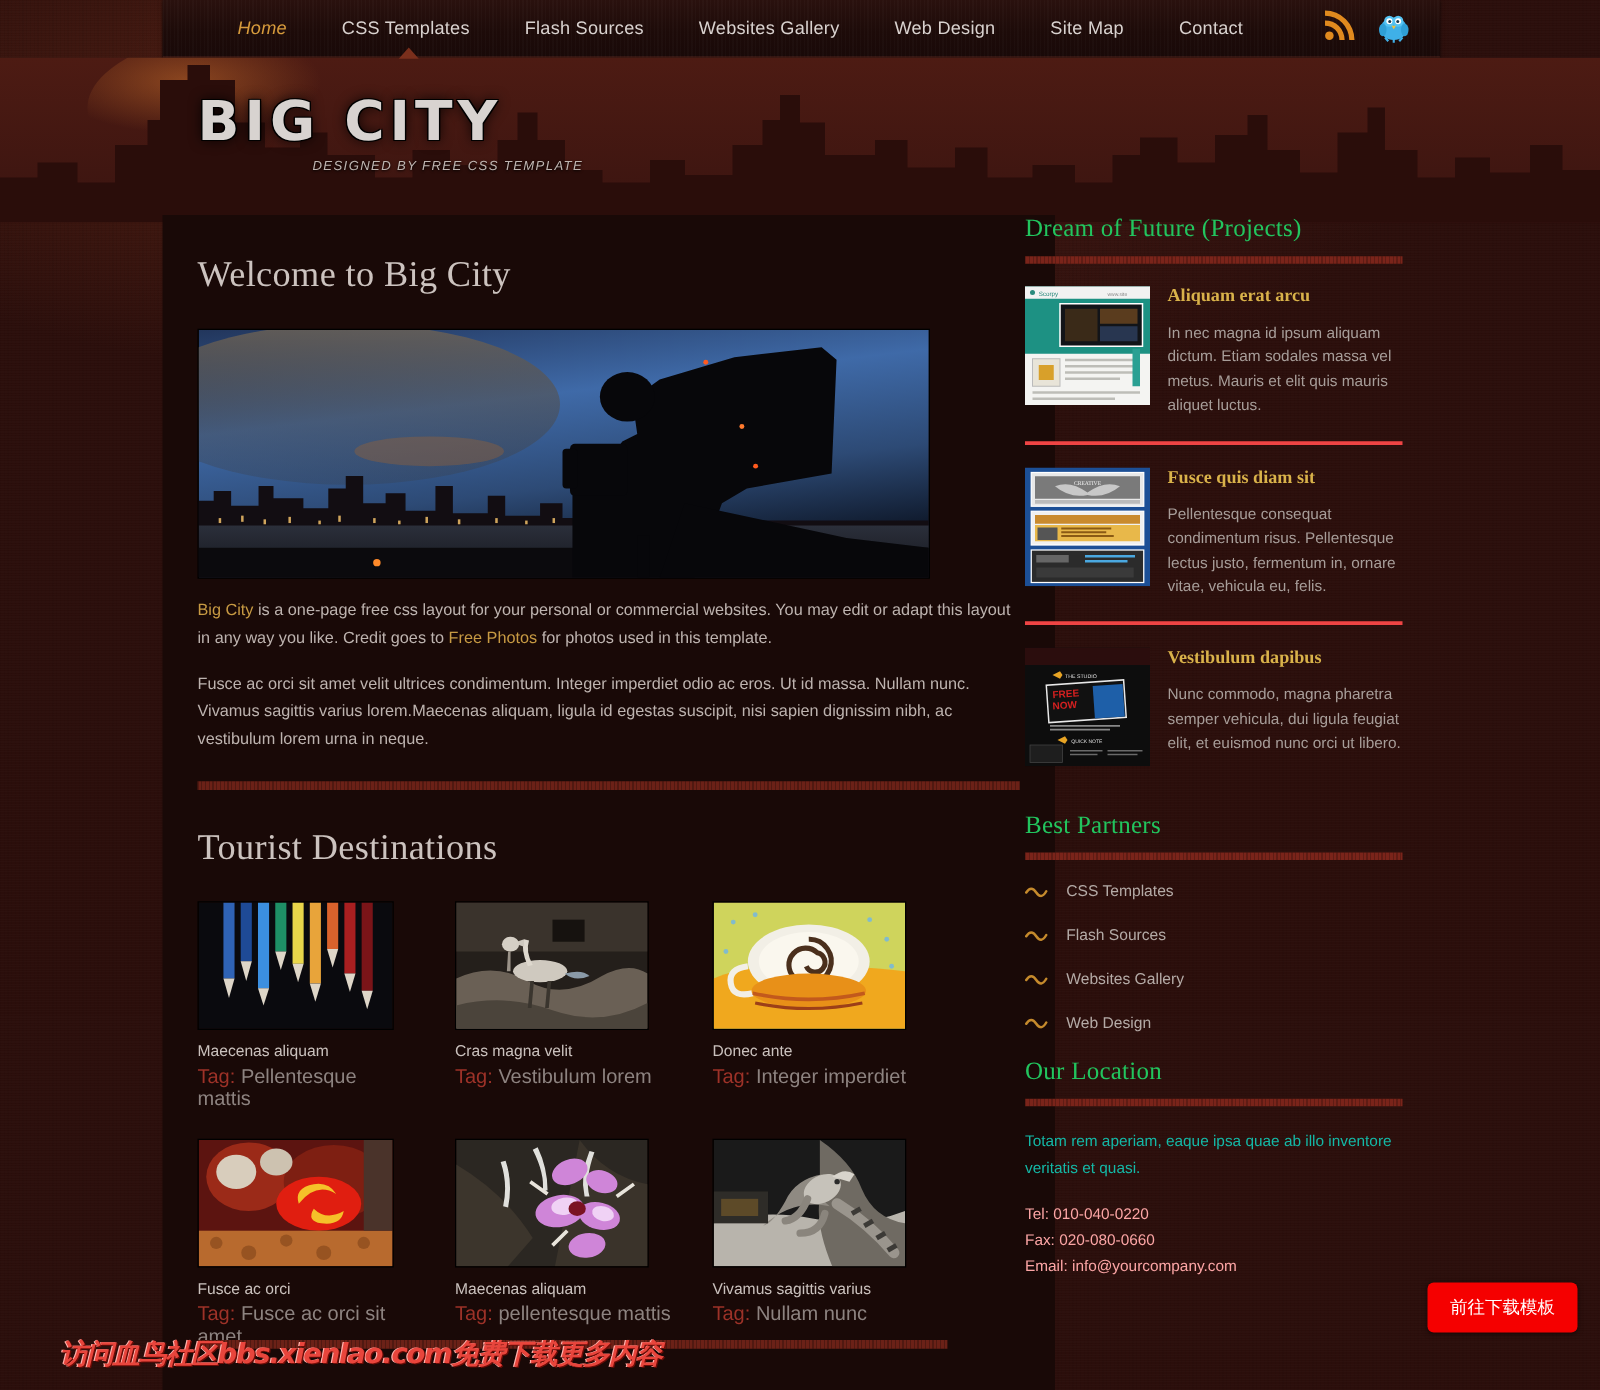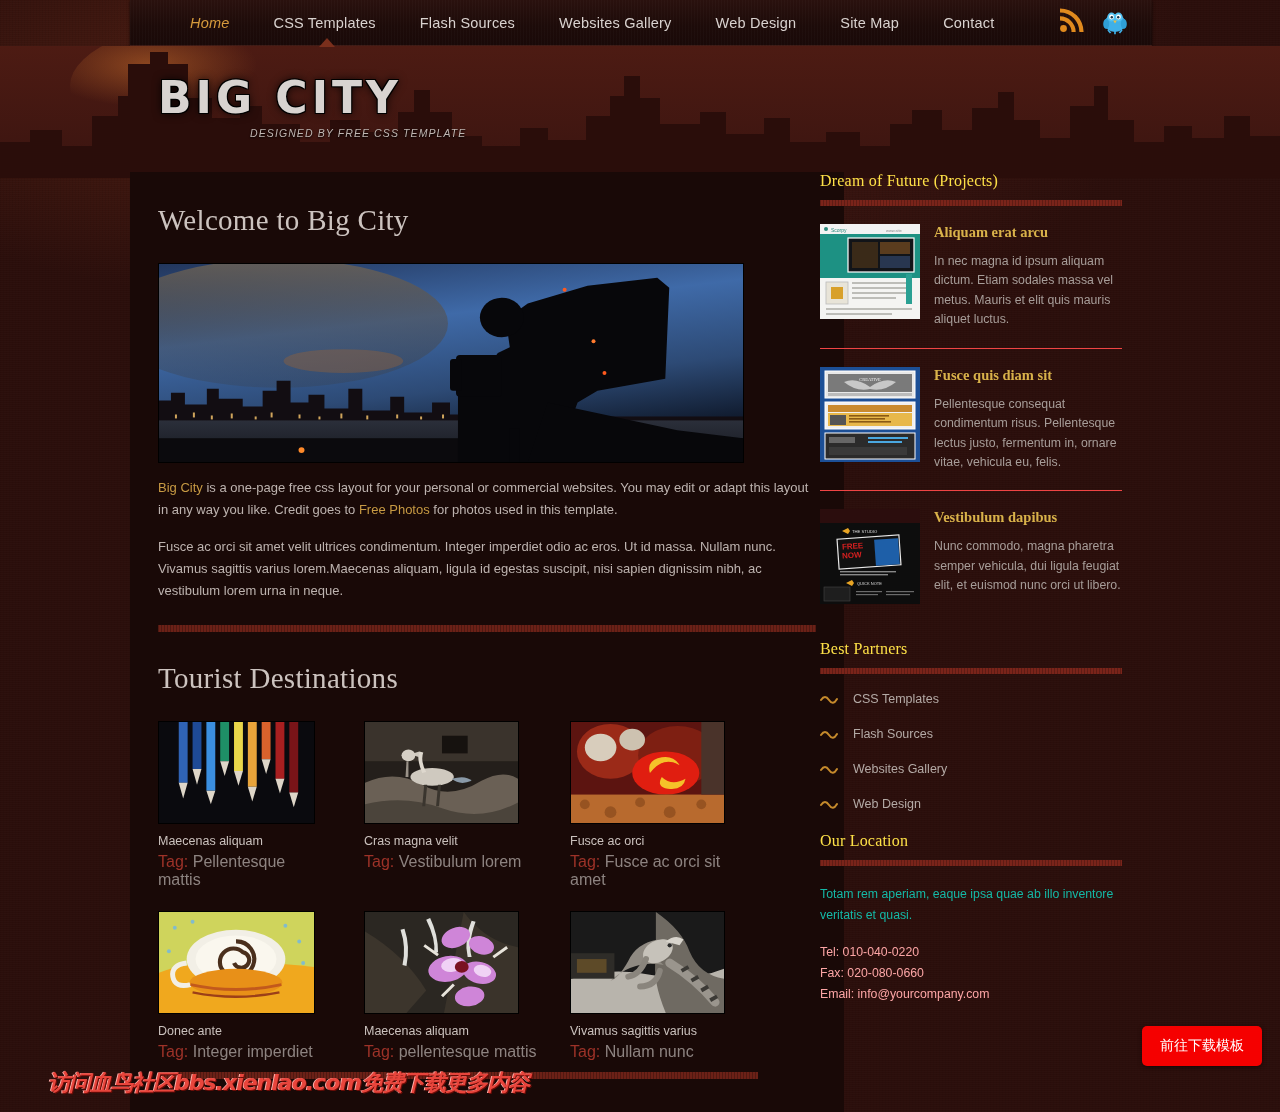--- a/index.html
+++ b/index.html
@@ -195,38 +195,38 @@
     text-decoration: none;
   }
   .gal-tagline { margin-top: 5px; font-size: 16px; color: #8d8380; }
   .gal-tagline .tag-key { color: #9d3228; }
 
   
   .side-block { margin-bottom: 6px; }
   .side-title {
     font-family: "Liberation Serif", serif;
     font-weight: normal;
-    font-size: 16px;
-    color: #fde047;
+    font-size: 20px;
+    color: #22c55e;
     letter-spacing: .2px;
     margin-bottom: 10px;
   }
   .side-rule {
     height: 6px;
     background: #7a241a;
     background-image: repeating-linear-gradient(90deg, rgba(0,0,0,.22) 0 1px, rgba(0,0,0,0) 1px 3px);
     margin-bottom: 18px;
   }
 
   .project {
     display: flex;
     gap: 14px;
     padding-bottom: 18px;
     margin-bottom: 18px;
-    border-bottom: 1px solid #ef4444;
+    border-bottom: 3px solid #ef4444;
   }
   .project:last-child { border-bottom: none; }
   .project-thumb { width: 100px; height: 95px; flex: 0 0 100px; display: block; }
   .project-body { flex: 1; }
   .project-title {
     display: block;
     font-family: "Liberation Serif", serif;
     font-weight: bold;
     font-size: 14.5px;
     color: #d9b24a;
@@ -470,20 +470,44 @@
           <ellipse cx="44" cy="34" rx="7" ry="6" fill="#d5cfc5"></ellipse>
           <path d="M42 40 l-1 16 l3 0 l0 -16z" fill="#9a9288"></path>
           <path d="M88 58 q14 -4 20 2 q-12 5 -20 -2z" fill="#8a9aa8"></path>
           <path d="M60 64 l-2 22 h3 l2 -22z M74 64 l-2 22 h3 l2 -22z" fill="#3a352e"></path>
         </svg>
         <a class="gal-title" href="#">Cras magna velit</a>
         <div class="gal-tagline"><span class="tag-key">Tag:</span> <span>Vestibulum lorem</span></div>
       </div>
 
       <div class="gal-item">
+        <svg class="gal-thumb" viewBox="0 0 157 103" preserveAspectRatio="none">
+          <rect width="157" height="103" fill="#cfd45c"></rect>
+          <path d="M0 62 q40 -18 157 -6 v47 H0z" fill="#f0a81e"></path>
+          <g fill="#6fb6e8" opacity=".8">
+            <circle cx="16" cy="16" r="2"></circle>
+              <circle cx="34" cy="10" r="2"></circle>
+              <circle cx="128" cy="14" r="2"></circle>
+            <circle cx="142" cy="30" r="2"></circle>
+              <circle cx="10" cy="40" r="2"></circle>
+              <circle cx="146" cy="52" r="2"></circle>
+          </g>
+          <ellipse cx="78" cy="48" rx="50" ry="30" fill="#f2efe6"></ellipse>
+          <ellipse cx="78" cy="48" rx="41" ry="24" fill="#faf7ee"></ellipse>
+          <path d="M78 48 m0 -18 a18 18 0 1 1 -12 31 a13 13 0 1 1 19 -20 a8 8 0 1 1 -9 11" fill="none" stroke="#4a2f1c" stroke-width="4.2"></path>
+          <path d="M28 52 q-16 2 -14 14 q2 12 18 8" fill="none" stroke="#f2efe6" stroke-width="5"></path>
+          <ellipse cx="78" cy="72" rx="47" ry="14" fill="#e89018"></ellipse>
+          <path d="M32 74 q46 10 92 0" fill="none" stroke="#c2591c" stroke-width="3"></path>
+          <path d="M34 82 q44 9 88 0" fill="none" stroke="#9c3f18" stroke-width="2.5"></path>
+        </svg>
+        <a class="gal-title" href="#">Donec ante</a>
+        <div class="gal-tagline"><span class="tag-key">Tag:</span> <span>Integer imperdiet</span></div>
+      </div>
+
+      <div class="gal-item">
         <svg class="gal-thumb" viewBox="0 0 155 103" preserveAspectRatio="none">
           <rect width="155" height="103" fill="#5c1410"></rect>
           <ellipse cx="40" cy="30" rx="34" ry="28" fill="#9b2a18"></ellipse>
           <ellipse cx="108" cy="34" rx="40" ry="30" fill="#7e1f12"></ellipse>
           <ellipse cx="30" cy="26" rx="16" ry="14" fill="#d8cdbc"></ellipse>
           <ellipse cx="62" cy="18" rx="13" ry="11" fill="#cdc2b0"></ellipse>
           <ellipse cx="96" cy="52" rx="34" ry="22" fill="#e01e10"></ellipse>
           <path d="M80 52 q14 -18 30 -8 q-6 -10 -18 -8 q-16 3 -12 16z" fill="#f5c129"></path>
           <path d="M92 56 q10 10 24 2 q-2 12 -18 10 q-12 -2 -6 -12z" fill="#f5c129"></path>
           <rect x="0" y="74" width="155" height="29" fill="#b86a2e"></rect>
@@ -491,44 +515,20 @@
             <circle cx="14" cy="84" r="5"></circle>
               <circle cx="40" cy="92" r="6"></circle>
               <circle cx="70" cy="82" r="5"></circle>
             <circle cx="100" cy="92" r="6"></circle>
               <circle cx="132" cy="84" r="5"></circle>
           </g>
           <rect x="132" y="0" width="23" height="74" fill="#4a332a"></rect>
         </svg>
         <a class="gal-title" href="#">Fusce ac orci</a>
         <div class="gal-tagline"><span class="tag-key">Tag:</span> <span>Fusce ac orci sit amet</span></div>
-      </div>
-
-      <div class="gal-item">
-        <svg class="gal-thumb" viewBox="0 0 157 103" preserveAspectRatio="none">
-          <rect width="157" height="103" fill="#cfd45c"></rect>
-          <path d="M0 62 q40 -18 157 -6 v47 H0z" fill="#f0a81e"></path>
-          <g fill="#6fb6e8" opacity=".8">
-            <circle cx="16" cy="16" r="2"></circle>
-              <circle cx="34" cy="10" r="2"></circle>
-              <circle cx="128" cy="14" r="2"></circle>
-            <circle cx="142" cy="30" r="2"></circle>
-              <circle cx="10" cy="40" r="2"></circle>
-              <circle cx="146" cy="52" r="2"></circle>
-          </g>
-          <ellipse cx="78" cy="48" rx="50" ry="30" fill="#f2efe6"></ellipse>
-          <ellipse cx="78" cy="48" rx="41" ry="24" fill="#faf7ee"></ellipse>
-          <path d="M78 48 m0 -18 a18 18 0 1 1 -12 31 a13 13 0 1 1 19 -20 a8 8 0 1 1 -9 11" fill="none" stroke="#4a2f1c" stroke-width="4.2"></path>
-          <path d="M28 52 q-16 2 -14 14 q2 12 18 8" fill="none" stroke="#f2efe6" stroke-width="5"></path>
-          <ellipse cx="78" cy="72" rx="47" ry="14" fill="#e89018"></ellipse>
-          <path d="M32 74 q46 10 92 0" fill="none" stroke="#c2591c" stroke-width="3"></path>
-          <path d="M34 82 q44 9 88 0" fill="none" stroke="#9c3f18" stroke-width="2.5"></path>
-        </svg>
-        <a class="gal-title" href="#">Donec ante</a>
-        <div class="gal-tagline"><span class="tag-key">Tag:</span> <span>Integer imperdiet</span></div>
       </div>
 
       <div class="gal-item">
         <svg class="gal-thumb" viewBox="0 0 155 103" preserveAspectRatio="none">
           <rect width="155" height="103" fill="#2b2722"></rect>
           <path d="M0 20 q40 24 62 60 l-20 23 H0z" fill="#3c352c"></path>
           <path d="M100 0 q22 30 55 36 v67 H80z" fill="#3a332a"></path>
           <g fill="#e0e0dc">
             <path d="M36 18 q6 18 2 36 l4 1 q4 -20 -2 -38z"></path>
             <path d="M62 8 q10 20 8 34 l4 -1 q0 -18 -8 -35z"></path>

